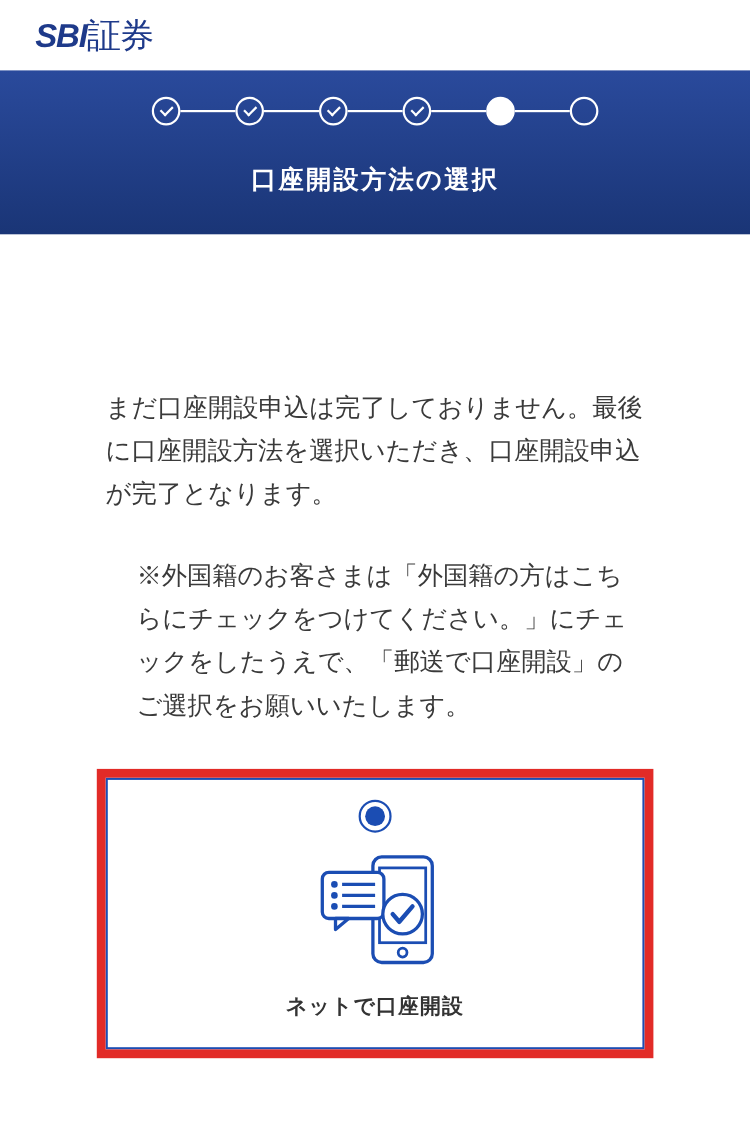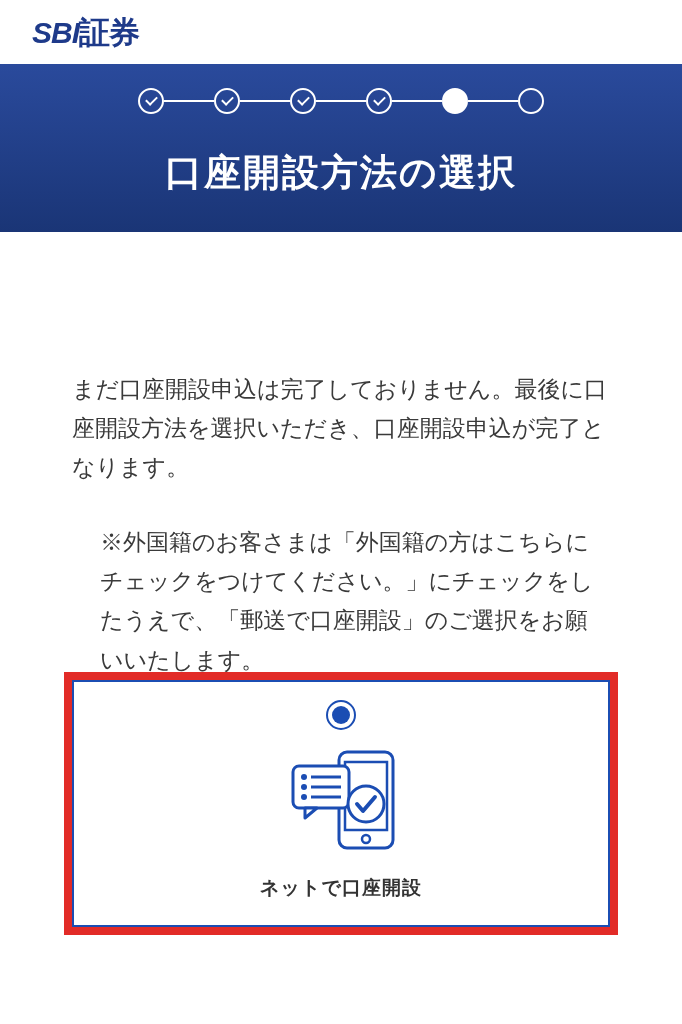--- a/index.html
+++ b/index.html
@@ -22,21 +22,21 @@
     }
     .logo-sbi {
       font-size: 30px;
       font-weight: 700;
       font-style: italic;
       color: #1e3a8a;
       letter-spacing: -1px;
     }
     .logo-jp {
       font-size: 31px;
-      font-weight: 700;
+      font-weight: 400;
       color: #1e3a8a;
       margin-left: 0px;
       letter-spacing: -1px;
     }
     .hero {
       background: linear-gradient(180deg, #2a4a9c 0%, #1a3576 100%);
       padding: 24px 0 34px;
       text-align: center;
     }
     .stepper {
@@ -70,38 +70,39 @@
     .step.empty {
       background: transparent;
     }
     .step-line {
       width: 50px;
       height: 2px;
       background: #fff;
     }
     .hero-title {
       color: #fff;
-      font-size: 37px;
+      font-size: 23px;
       font-weight: 600;
       letter-spacing: 2px;
     }
     .content {
-      padding: 138px 72px 30px;
+      padding: 138px 96px 30px;
     }
     .para1, .para2 {
       font-size: 23px;
       color: #3a3a3a;
       line-height: 1.7;
     }
     .para2 {
       margin-top: 36px;
       margin-left: 28px;
     }
     .options {
       display: flex;
+      margin-top: 46px;
       padding: 0 0px;
     }
     .option {
       flex: 1;
       border: 1px solid #ccc;
       background: #fff;
       padding: 18px 10px 24px;
       text-align: center;
       position: relative;
       cursor: pointer;

